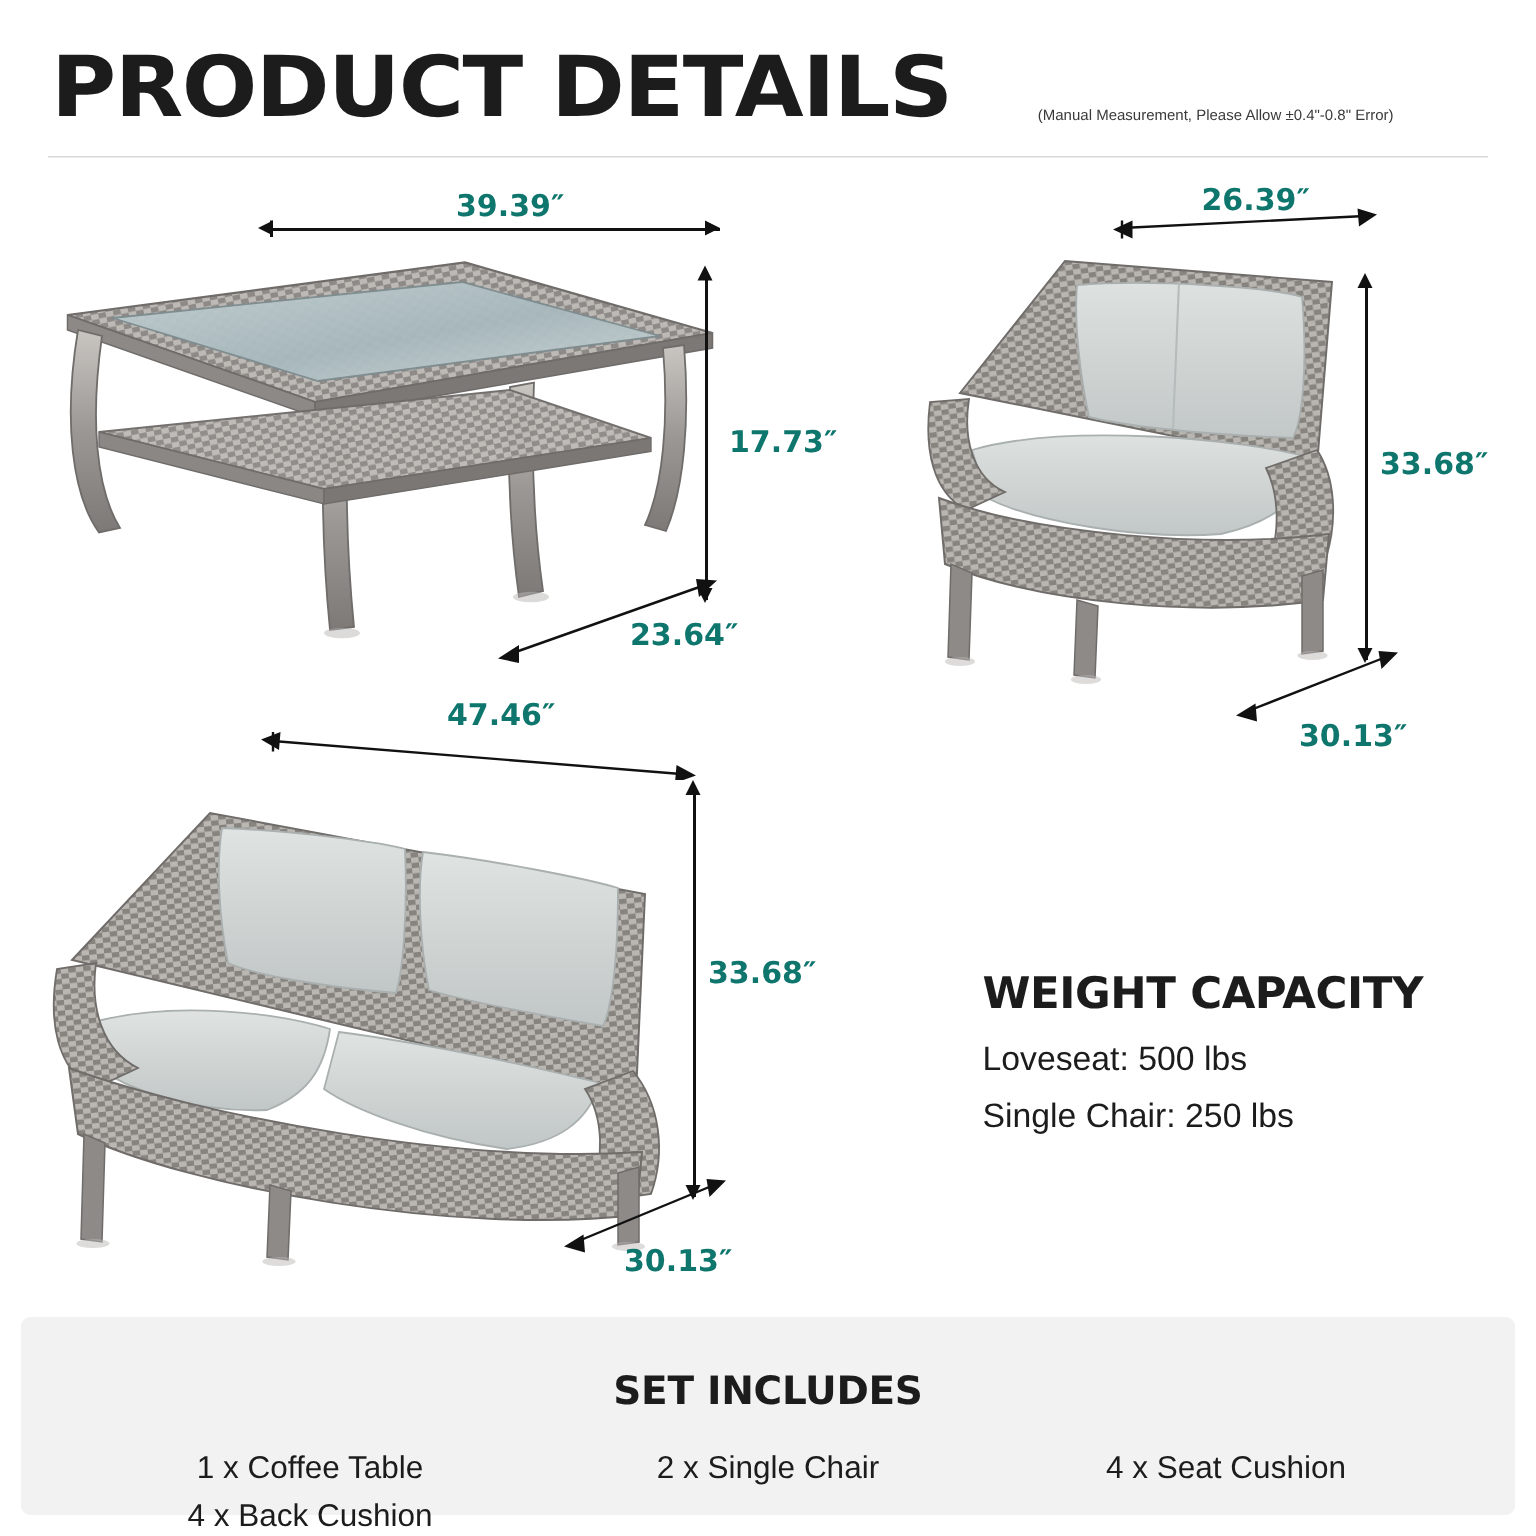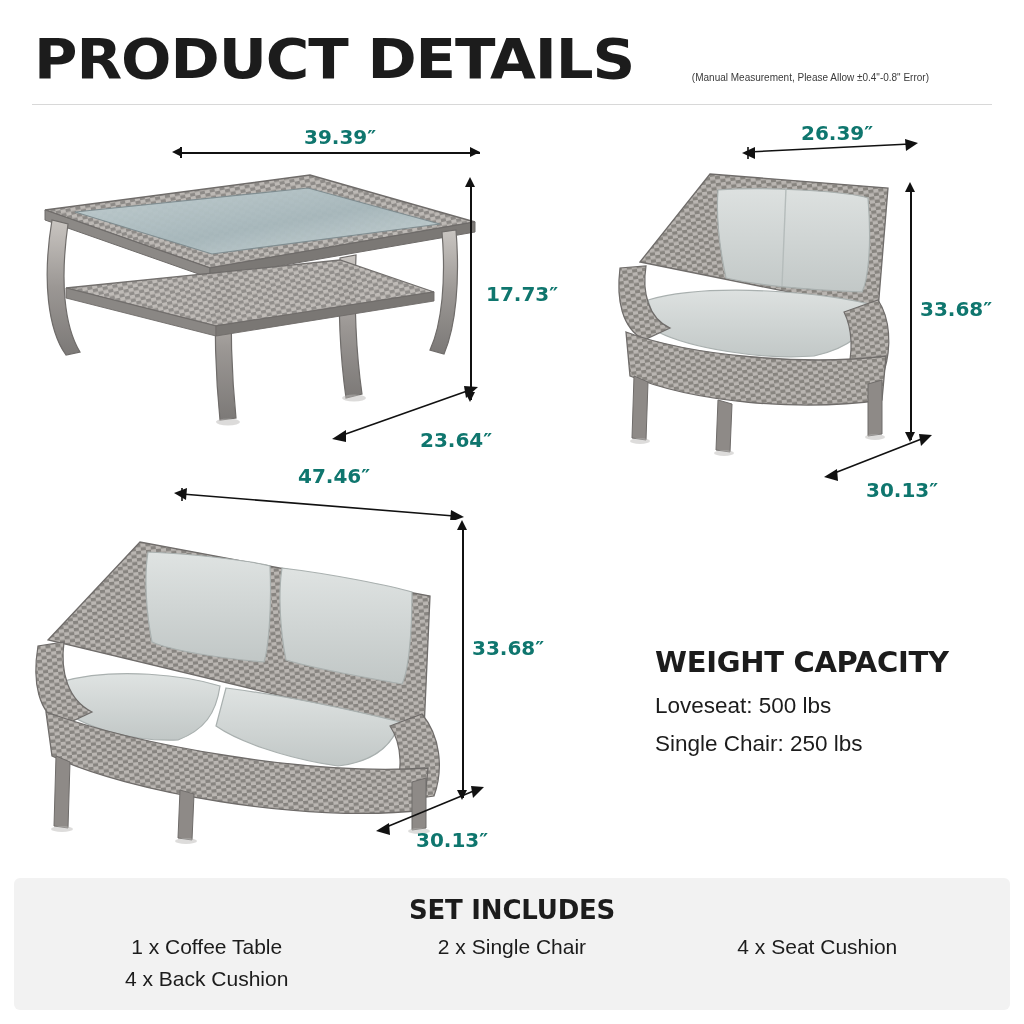--- a/index.html
+++ b/index.html
@@ -117,25 +117,25 @@
     height: 132px;
     background: #f2f2f2;
     border-radius: 6px;
   }
   #set-title {
     text-align: center;
     font-family: "DejaVu Sans", sans-serif;
     font-weight: bold;
     font-size: 26px;
     color: #1c1c1c;
-    margin-top: 17px;
+    margin-top: 35px;
     letter-spacing: -0.2px;
   }
   #set-grid {
-    margin-top: 10px;
+    margin-top: 24px;
     display: grid;
     grid-template-columns: 1fr 1fr 1fr;
     row-gap: 8px;
     padding: 0 40px;
   }
   .set-cell {
     font-size: 21px;
     color: #1c1c1c;
     text-align: center;
   }
@@ -209,21 +209,21 @@
     <div class="arrowhead ah-down" style="left:465px; top:392px;"></div>
     <div class="dim" style="left:486px; top:282px;">17.73″</div>
   </div>
 
   <div>
     <svg style="position:absolute; left:330px; top:378px;" width="150" height="70">
       <line x1="10" y1="58" x2="140" y2="12" stroke="#111" stroke-width="1.6"></line>
       <polygon points="2,61 16,52 16,64" fill="#111"></polygon>
       <polygon points="148,9 134,8 136,20" fill="#111"></polygon>
     </svg>
-    <div class="dim" style="left:420px; top:411px;margin-top:17px;">23.64″</div>
+    <div class="dim" style="left:420px; top:411px;">23.64″</div>
   </div>
 
   <div class="art" style="left:600px; top:150px; width:330px; height:320px;">
     <svg width="330" height="320" viewBox="0 0 330 320">
       <defs>
         <pattern id="weave2" width="10" height="7" patternUnits="userSpaceOnUse" patternTransform="rotate(-8)">
           <rect width="10" height="7" fill="#a09c99"></rect>
           <rect width="5" height="3.5" fill="#87847f"></rect>
           <rect x="5" y="3.5" width="5" height="3.5" fill="#87847f"></rect>
           <rect x="5" y="0" width="5" height="3.5" fill="#b9b5b1"></rect>

